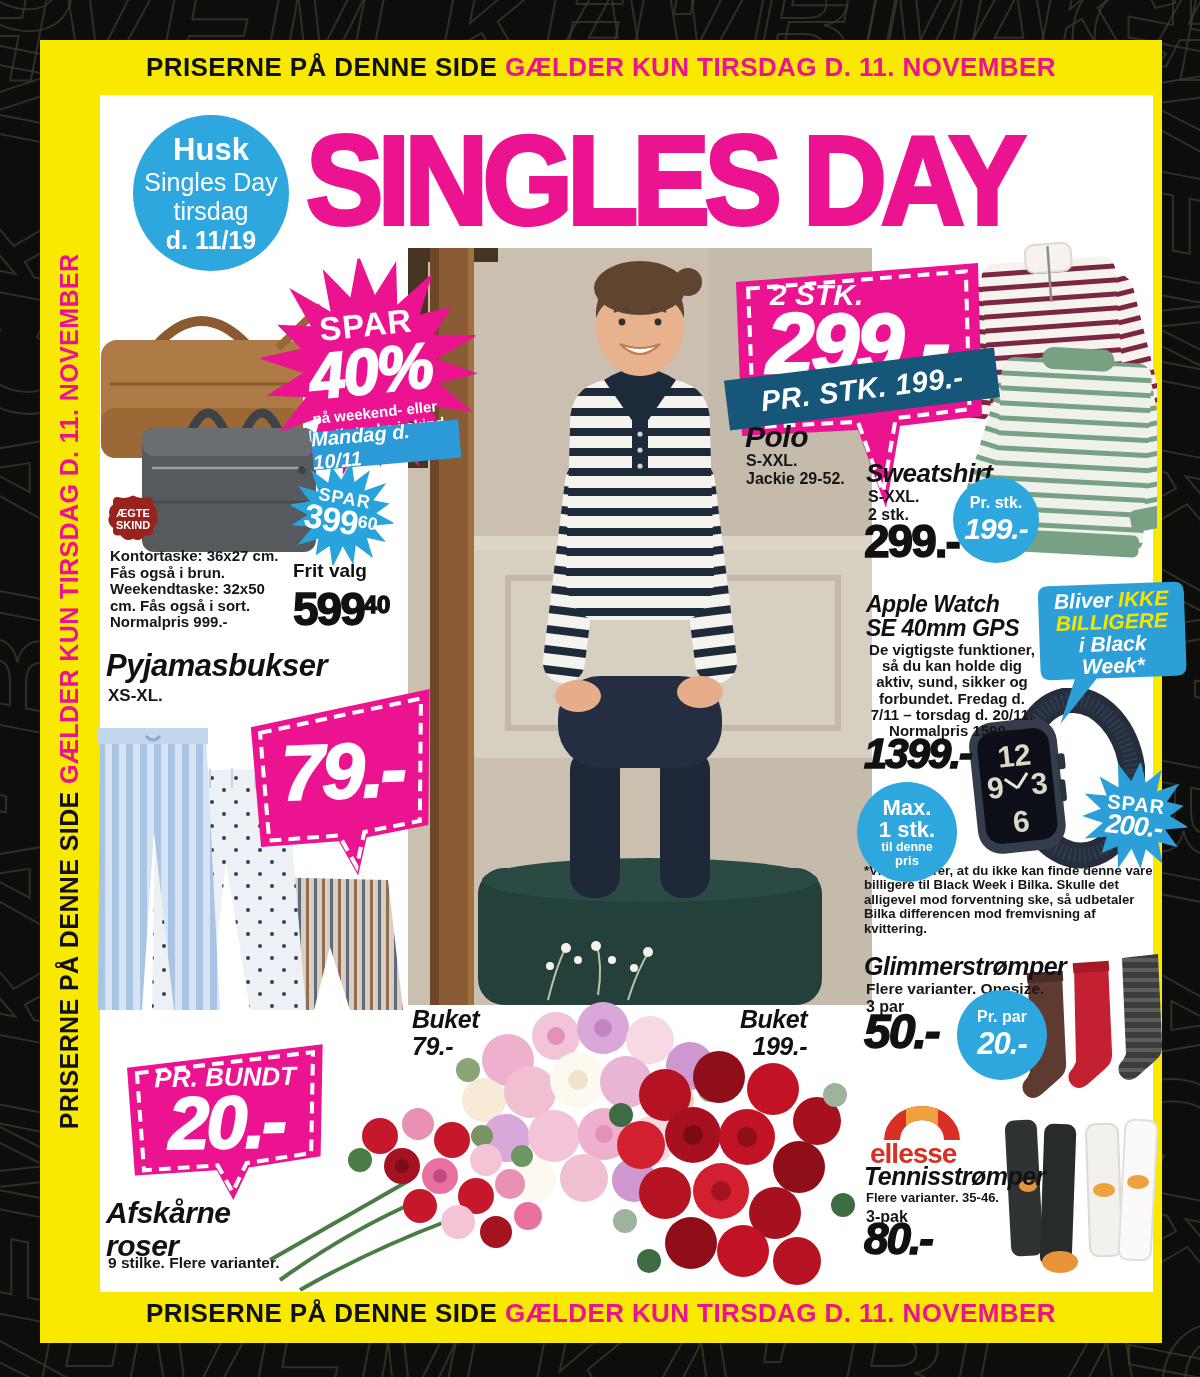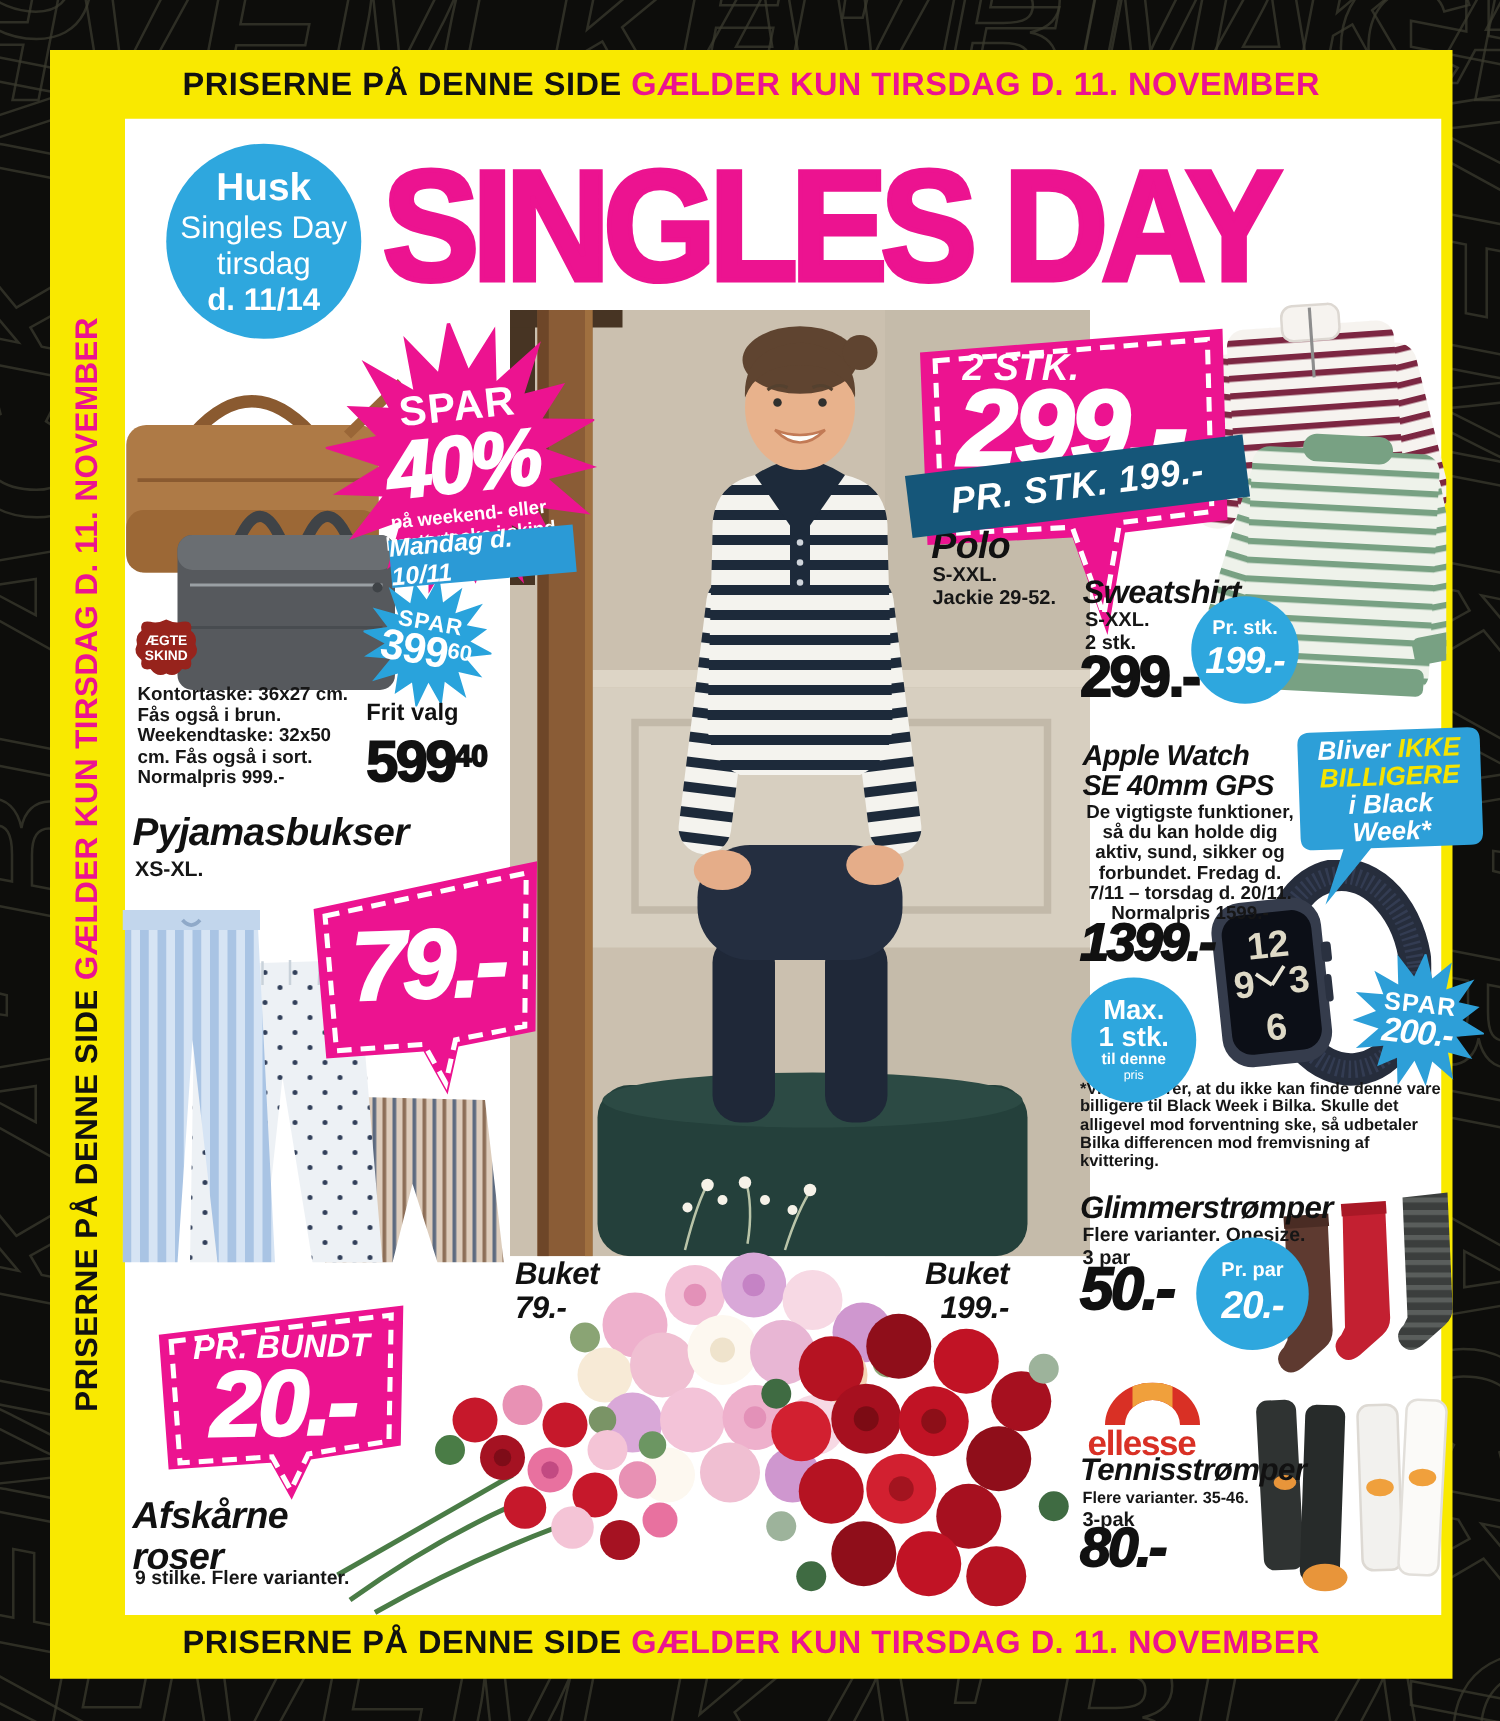--- a/index.html
+++ b/index.html
@@ -72,21 +72,21 @@
     <span>PRISERNE PÅ DENNE SIDE</span>
     <span> </span>
     <span class="pink">GÆLDER KUN TIRSDAG D. 11. NOVEMBER</span>
   </span>
 </div>
 
 <div class="circle abs z3" style="left:133px; top:115px; width:156px; height:156px;">
   <div style="font-size:31px; font-weight:bold;">Husk</div>
   <div style="font-size:25px;">Singles Day</div>
   <div style="font-size:25px;">tirsdag</div>
-  <div style="font-size:25px; font-weight:bold;">d. 11/14</div>
+  <div style="font-size:25px; font-weight:bold;">d. 11/19</div>
 </div>
 
 <div class="abs z3" style="left:306px; top:108px; width:860px; font-size:126px; font-weight:bold; color:#EC1390;
   letter-spacing:-6px; -webkit-text-stroke:4px #EC1390; transform:scaleX(.92); transform-origin:left top; white-space:nowrap;">SINGLES DAY</div>
 
 <svg class="abs z2" style="left:96px; top:288px;" width="225" height="270" viewBox="0 0 225 270">
   <path d="M60 58 Q105 8 152 58" stroke="#8a5a30" stroke-width="10" fill="none"></path>
   <rect x="5" y="52" width="202" height="118" rx="16" fill="#ae7a46"></rect>
   <rect x="5" y="120" width="202" height="50" rx="14" fill="#9c6836"></rect>
   <line x1="14" y1="96" x2="198" y2="96" stroke="#8a5a30" stroke-width="3"></line>
@@ -288,21 +288,21 @@
   <div>Apple Watch</div>
     <div>SE 40mm GPS</div>
 </div>
 <div class="abs z3 body-txt" style="left:866px; top:642px; width:172px; font-size:15px; line-height:16.2px;text-align:center;">De vigtigste funktioner, så du kan holde dig aktiv, sund, sikker og forbundet. Fredag d. 7/11 – torsdag d. 20/11. Normalpris 1599.-</div>
 <div class="abs z3 price-big it" style="left:864px; top:730px; font-size:42px; color:#111;">1399.-</div>
 
 <div class="circle abs z4" style="left:857px; top:782px; width:100px; height:100px;">
   <div style="font-size:22px; font-weight:bold; line-height:22px;">Max.</div>
   <div style="font-size:22px; font-weight:bold; line-height:22px;">1 stk.</div>
   <div style="font-size:12.5px; font-weight:bold; line-height:13px;">til denne</div>
-  <div style="font-size:10px; font-weight:normal; line-height:13px;">pris</div>
+  <div style="font-size:13px; font-weight:bold; line-height:13px;">pris</div>
 </div>
 
 <svg class="abs z2" style="left:965px; top:688px;" width="180" height="185" viewBox="0 0 180 185">
   <g transform="rotate(-6 90 92)">
     <ellipse cx="112" cy="92" rx="56" ry="78" fill="none" stroke="#262d3c" stroke-width="26"></ellipse>
     <ellipse cx="112" cy="92" rx="56" ry="78" fill="none" stroke="#333c52" stroke-width="14" stroke-dasharray="2 3"></ellipse>
     <rect x="8" y="28" width="88" height="132" rx="24" fill="#353c4c"></rect>
     <rect x="16" y="38" width="72" height="112" rx="16" fill="#0c0f17"></rect>
     <text x="52" y="74" text-anchor="middle" font-family="Liberation Sans, sans-serif" font-weight="bold" font-size="30" fill="#ded9c6">12</text>
     <text x="30" y="104" text-anchor="middle" font-family="Liberation Sans, sans-serif" font-weight="bold" font-size="30" fill="#ded9c6">9</text>

